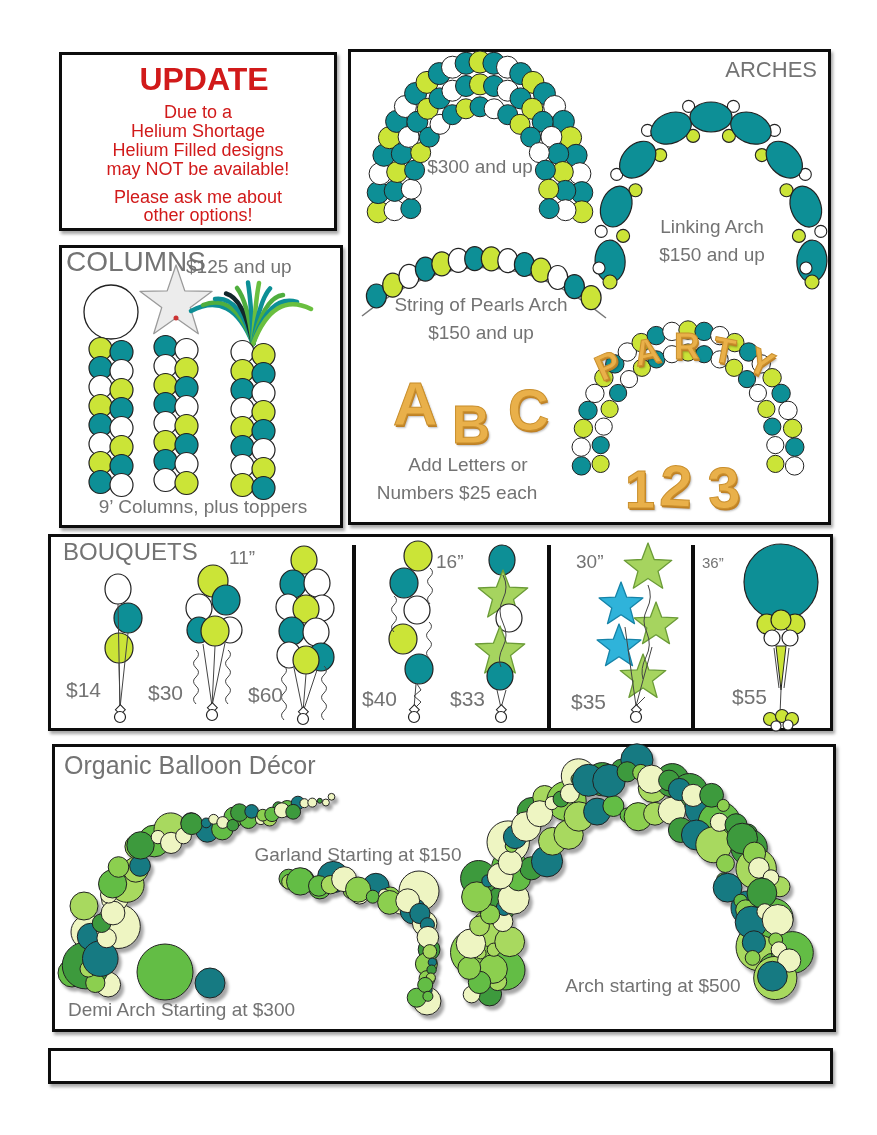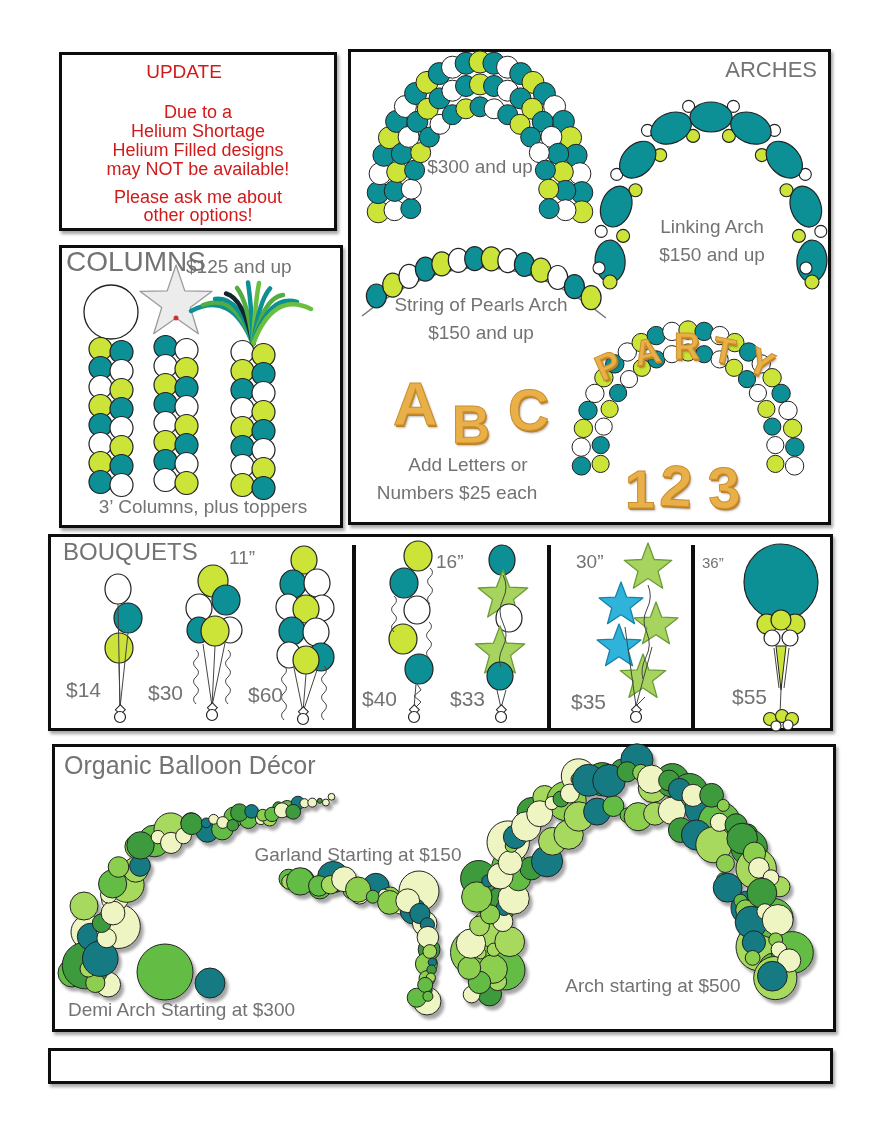--- a/index.html
+++ b/index.html
@@ -561,31 +561,31 @@
         <circle cx="778.9" cy="949.6" r="7.8" fill="#eef5c2" stroke="#222" stroke-width="1"></circle>
         <circle cx="789.2" cy="960.5" r="11.6" fill="#eef5c2" stroke="#222" stroke-width="1"></circle>
         <circle cx="772.4" cy="976.2" r="14.9" fill="#157a82" stroke="#222" stroke-width="1"></circle>
       </g>
     </svg>
 
   <div class="divider" style="left:352px;top:545px;height:184px"></div>
   <div class="divider" style="left:547px;top:545px;height:184px"></div>
   <div class="divider" style="left:691px;top:545px;height:184px"></div>
 
-  <div class="txt red center" style="left:184px;top:62px;font-size:19px;font-weight:400">UPDATE</div>
+  <div class="txt red center" style="left:204px;top:62px;font-size:32px;font-weight:700">UPDATE</div>
   <div class="txt red center" style="left:198px;top:103px;font-size:18px">Due to a</div>
   <div class="txt red center" style="left:198px;top:122px;font-size:18px">Helium Shortage</div>
   <div class="txt red center" style="left:198px;top:141px;font-size:18px">Helium Filled designs</div>
   <div class="txt red center" style="left:198px;top:160px;font-size:18px">may NOT be available!</div>
   <div class="txt red center" style="left:198px;top:188px;font-size:18px">Please ask me about</div>
   <div class="txt red center" style="left:198px;top:206px;font-size:18px">other options!</div>
 
   <div class="txt" style="left:66px;top:247px;font-size:28px">COLUMNS</div>
   <div class="txt" style="left:186px;top:257px;font-size:19px">$125 and up</div>
-  <div class="txt center" style="left:203px;top:497px;font-size:19px">3’ Columns, plus toppers</div>
+  <div class="txt center" style="left:203px;top:497px;font-size:19px">9’ Columns, plus toppers</div>
 
   <div class="txt right" style="left:817px;top:58px;font-size:22px">ARCHES</div>
   <div class="txt center" style="left:480px;top:157px;font-size:19px">$300 and up</div>
   <div class="txt center" style="left:712px;top:217px;font-size:19px">Linking Arch</div>
   <div class="txt center" style="left:712px;top:245px;font-size:19px">$150 and up</div>
   <div class="txt center" style="left:481px;top:295px;font-size:19px">String of Pearls Arch</div>
   <div class="txt center" style="left:481px;top:323px;font-size:19px">$150 and up</div>
 
   <div class="gold" style="left:393px;top:368px;font-size:62px">A</div>
   <div class="gold" style="left:452px;top:394px;font-size:53px">B</div>

